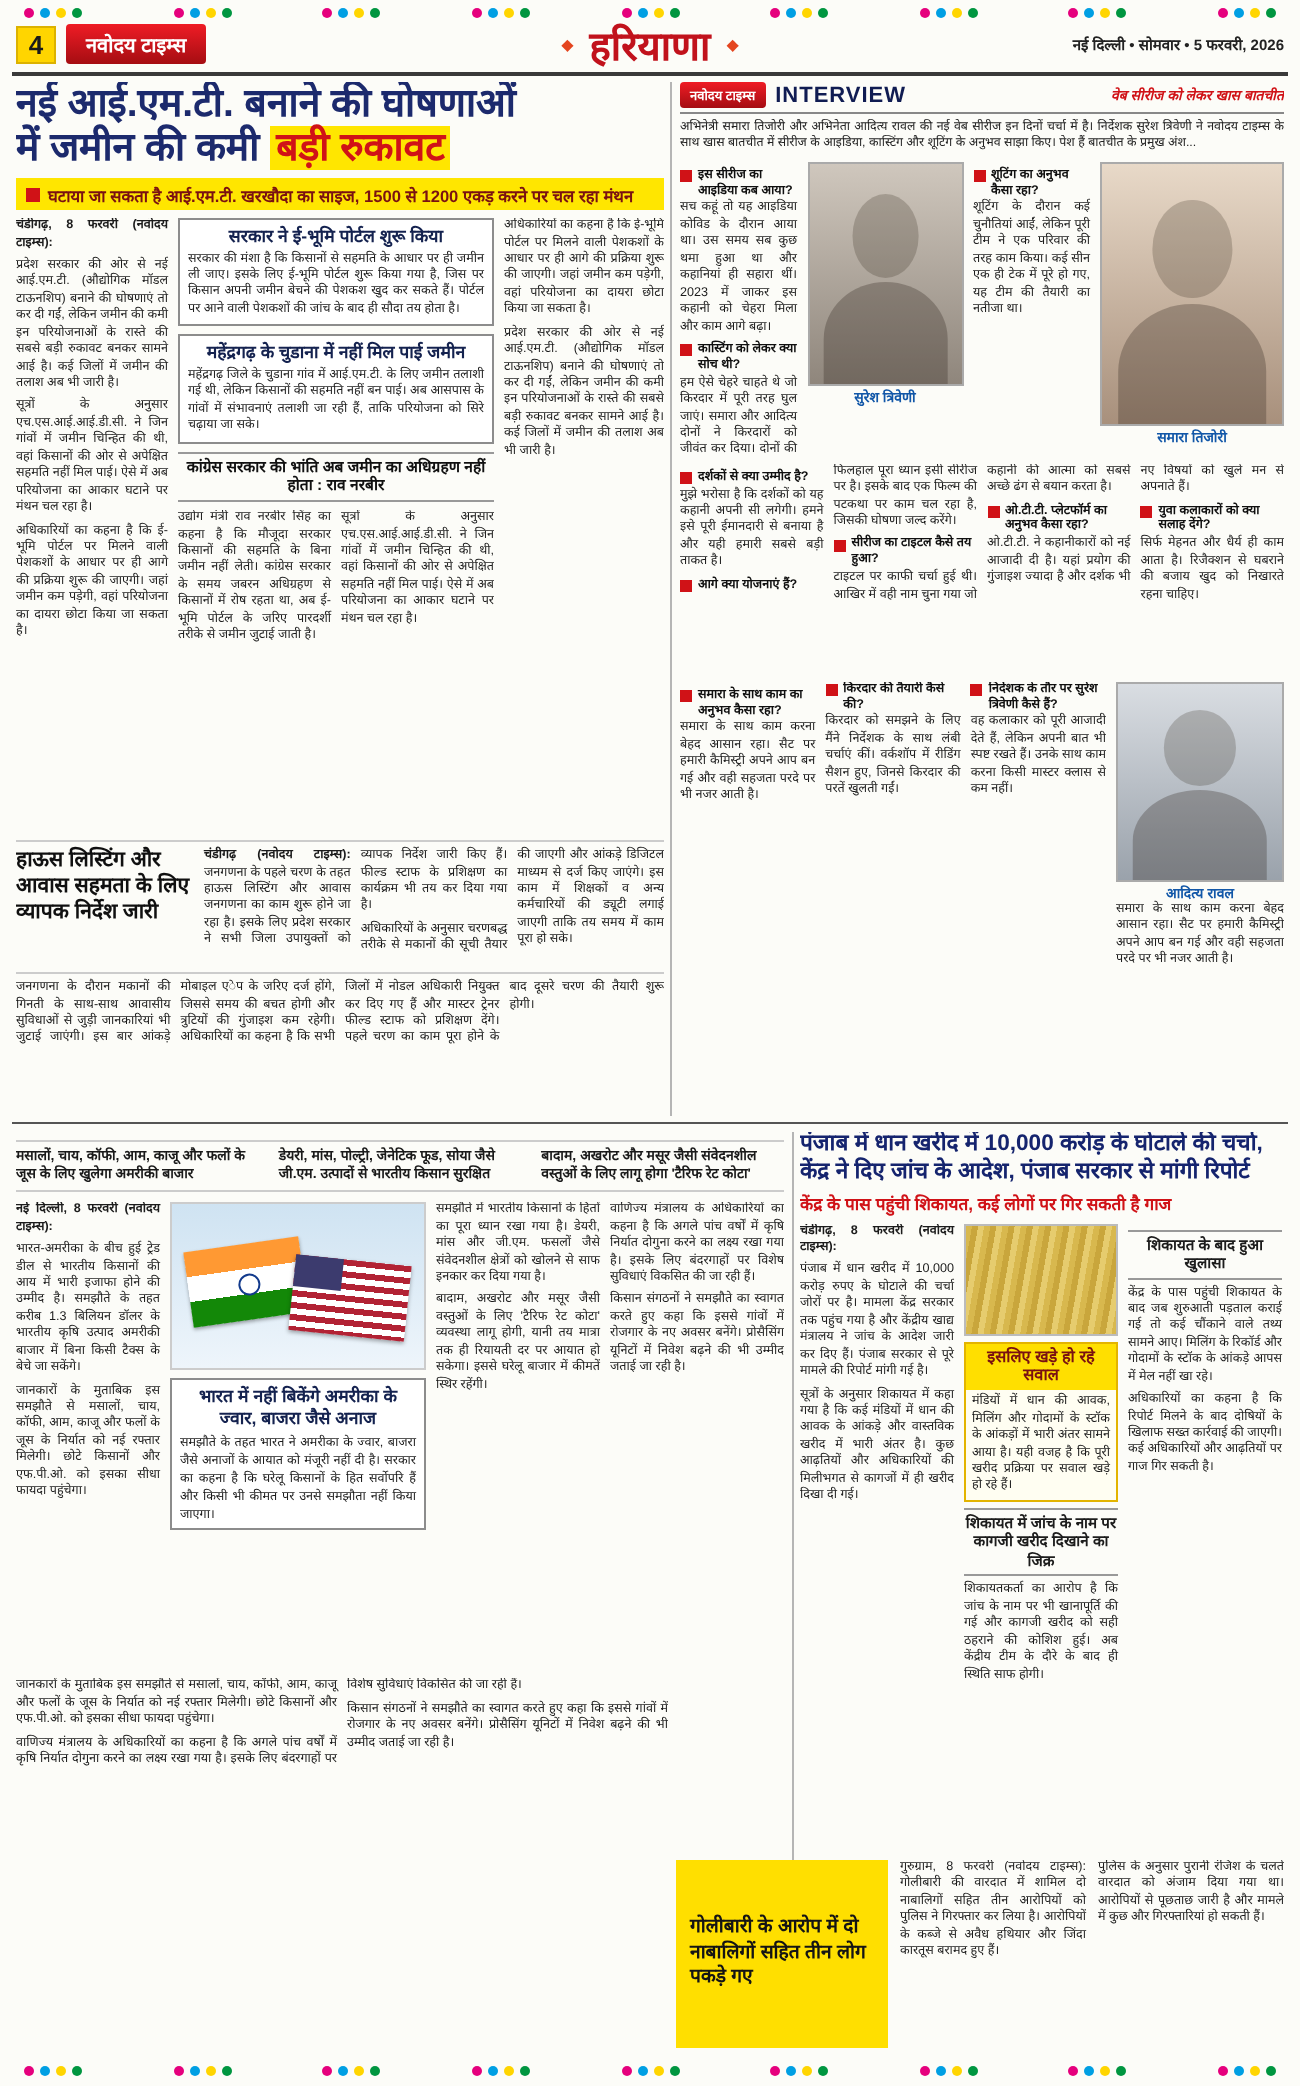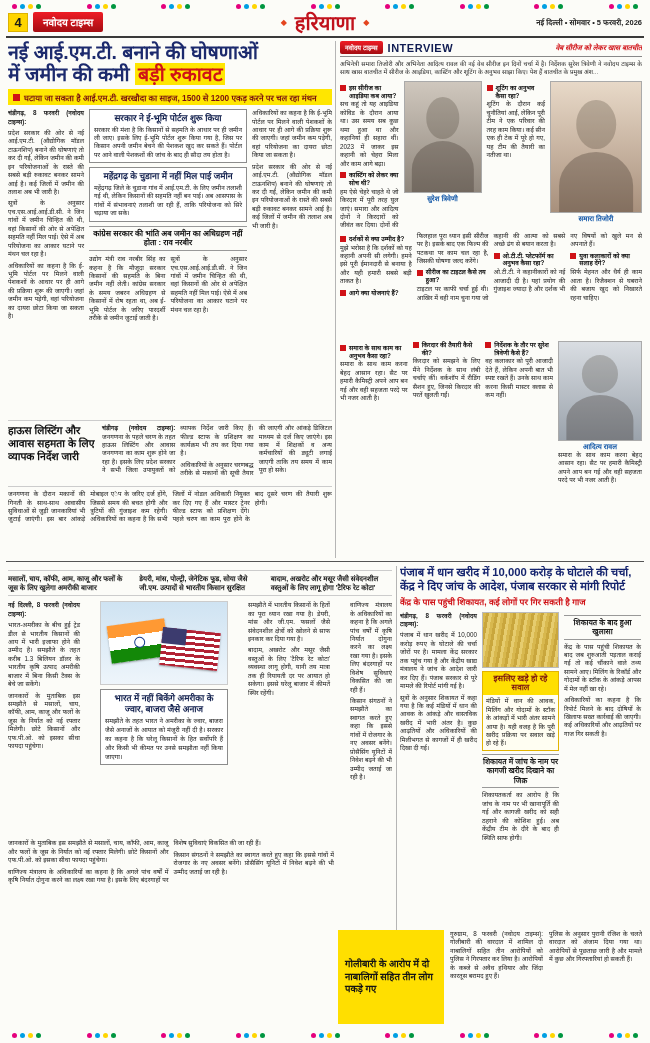--- a/index.html
+++ b/index.html
@@ -92,21 +92,21 @@
 
   #hr-mid{position:absolute;left:6px;right:6px;top:561px;border-top:1.5px solid #555}
   #vr-trade{position:absolute;left:396px;top:566px;height:400px;border-left:1px solid #b5b5b5}
 
   
   .trade{position:absolute;left:8px;top:566px;width:384px;height:460px;overflow:hidden}
   .trade-kicker{text-align:center;color:#d01217;font-weight:700;font-size:9.8px}
   .trade-hl{margin-top:2px;font-size:14.5px;font-weight:700;color:#0b6f75;line-height:1.15}
   .trade-bullets{display:flex;gap:10px;margin-top:4px;border-top:1px solid #ccc;border-bottom:1px solid #ccc;padding:3px 0}
   .trade-bullets p{flex:1;font-size:7px;font-weight:700;line-height:1.3;color:#1a1a1a;margin:0;text-align:left}
-  .trade-main{display:flex;gap:20px;margin-top:5px;height:230px;overflow:hidden}
+  .trade-main{display:flex;gap:5px;margin-top:5px;height:230px;overflow:hidden}
   .tA{width:72px}.tB{width:128px;flex:none}.tC{width:82px}.tD{flex:1}
   .flags{width:128px;height:84px;background:linear-gradient(180deg,#cfe3f2,#eef5fb);position:relative;border:1px solid #ccc}
   .flag{position:absolute;width:58px;height:38px;box-shadow:0 1px 2px rgba(0,0,0,.35)}
   .flag.india{left:8px;top:20px;transform:rotate(-8deg);
               background:linear-gradient(180deg,#ff9933 0 33%,#fff 33% 66%,#138808 66% 100%)}
   .flag.india::after{content:"";position:absolute;left:50%;top:50%;width:9px;height:9px;margin:-4.5px 0 0 -4.5px;
                      border:1.5px solid #123a8c;border-radius:50%}
   .flag.us{right:8px;top:28px;transform:rotate(6deg);
            background:repeating-linear-gradient(180deg,#b22234 0 3px,#fff 3px 6px)}
   .flag.us::after{content:"";position:absolute;left:0;top:0;width:24px;height:16px;background:#3c3b6e}

